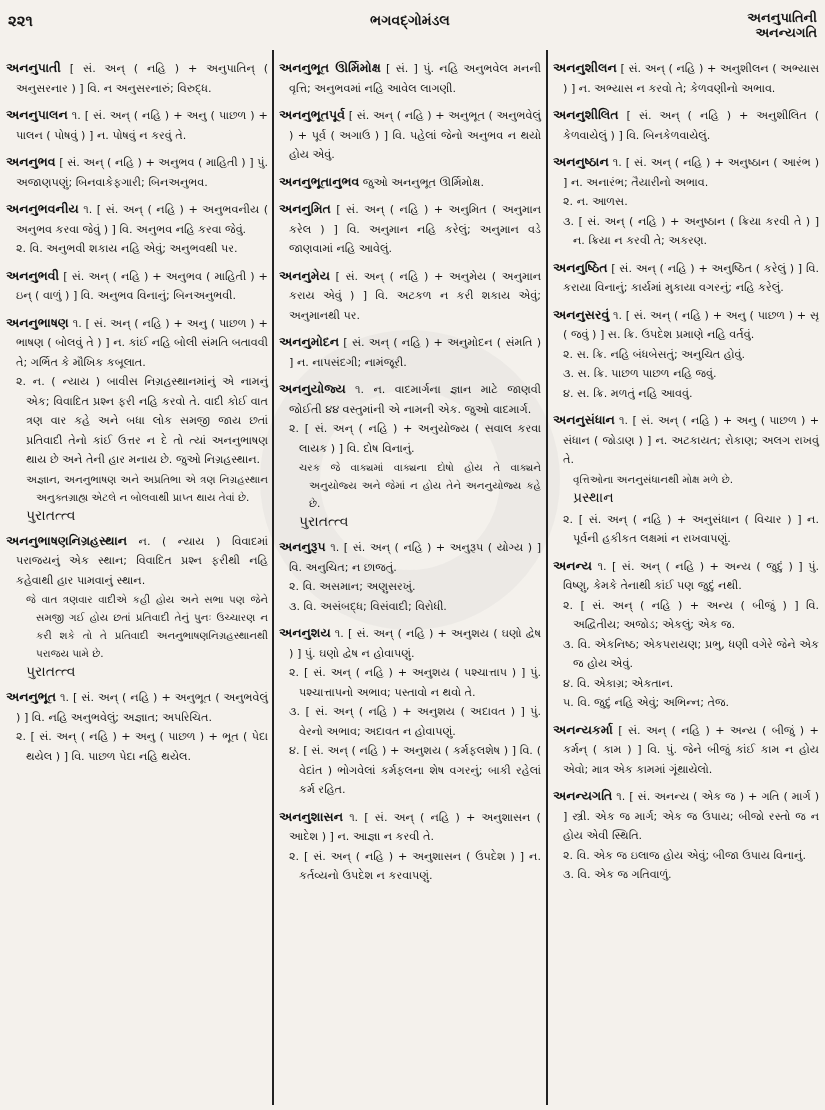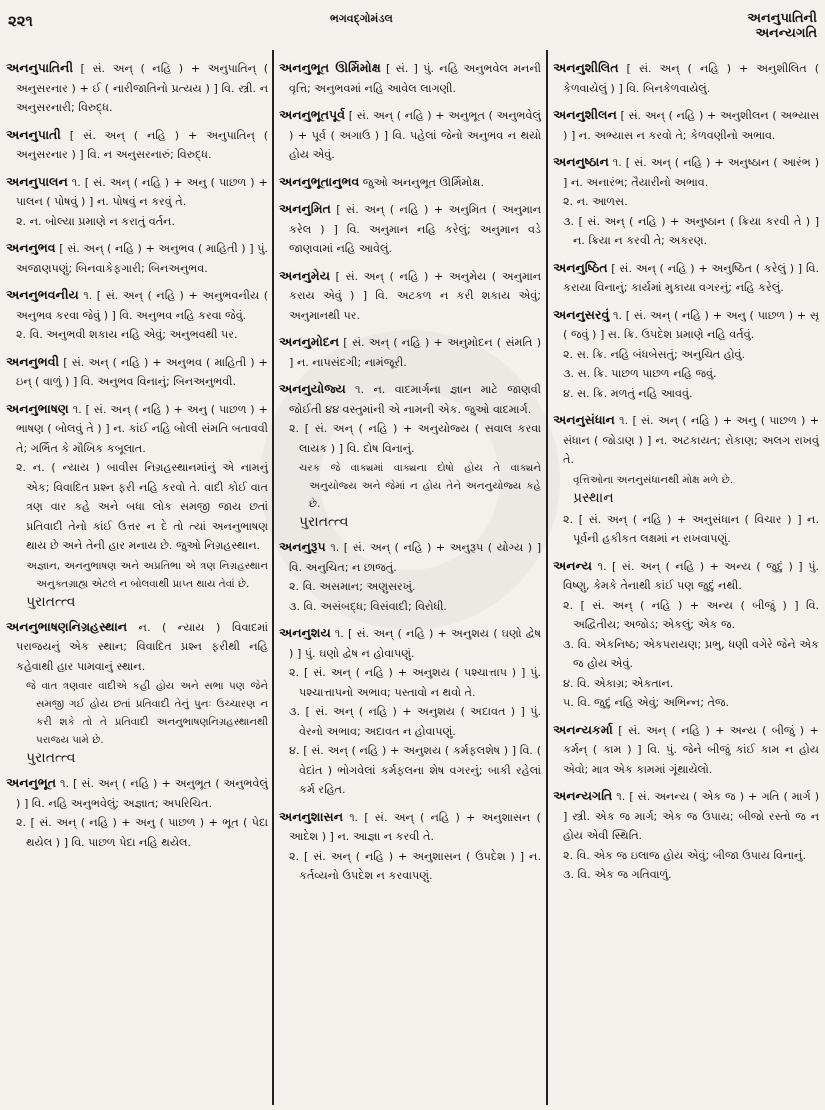--- a/index.html
+++ b/index.html
@@ -1,20 +1,20 @@
 <!DOCTYPE html>
 <html><head>
 <meta charset="utf-8">
 <style>
   html,body{margin:0;padding:0;}
   body{width:825px;height:1110px;background:#f4f1ec;color:#141414;font-family:"DejaVu Sans",sans-serif;overflow:hidden;position:relative;}
   .page{position:absolute;left:0;top:0;width:825px;height:1110px;}
   .hdr{position:absolute;top:6px;left:0;width:825px;height:40px;}
   .pgno{position:absolute;left:8px;top:6px;font-size:15px;font-weight:bold;}
-  .title{position:absolute;left:330px;width:160px;text-align:left;top:6px;font-size:11px;font-weight:bold;}
+  .title{position:absolute;left:330px;width:160px;text-align:center;top:6px;font-size:14px;font-weight:bold;}
   .guide{position:absolute;right:8px;top:4px;text-align:right;font-size:13px;font-weight:bold;line-height:15px;}
   .cols{position:absolute;top:50px;left:0;width:825px;height:1060px;}
   .col{position:absolute;top:8px;font-size:11.2px;line-height:19.5px;text-align:justify;}
   .c1{left:6px;width:262px;}
   .c2{left:279px;width:262px;}
   .c3{left:553px;width:266px;}
   .rule{position:absolute;top:0;width:2px;background:#222;}
   .r1{left:272px;height:1055px;}
   .r2{left:546px;height:1055px;}
   .entry{margin:0 0 7px 0;padding-left:10px;text-indent:-10px;}
@@ -36,45 +36,44 @@
     <div class="guide">
       <div>અનનુપાતિની</div>
       <div>અનન્યગતિ</div>
     </div>
   </div>
 
   <div class="cols">
     <div class="rule r1"></div>
     <div class="rule r2"></div>
     <div class="col c1" id="col0">
-        <div class="entry"><span class="hw">અનનુપાતિની</span> <span>[ સં. અન્ ( નહિ ) + અનુપાતિન્ ( અનુસરનાર ) + ઈ ( નારીજાતિનો પ્રત્યય ) ] વિ. સ્ત્રી. ન અનુસરનારી; વિરુદ્ધ.</span></div>
         <div class="entry"><span class="hw">અનનુપાતી</span> <span>[ સં. અન્ ( નહિ ) + અનુપાતિન્ ( અનુસરનાર ) ] વિ. ન અનુસરનારું; વિરુદ્ધ.</span></div>
-        <div class="entry"><span class="hw">અનનુપાલન</span> <span>૧. [ સં. અન્ ( નહિ ) + અનુ ( પાછળ ) + પાલન ( પોષવું ) ] ન. પોષવું ન કરવું તે.</span><div class="sub">૨. ન. બોલ્યા પ્રમાણે ન કરાતું વર્તન.</div></div>
+        <div class="entry"><span class="hw">અનનુપાલન</span> <span>૧. [ સં. અન્ ( નહિ ) + અનુ ( પાછળ ) + પાલન ( પોષવું ) ] ન. પોષવું ન કરવું તે.</span></div>
         <div class="entry"><span class="hw">અનનુભવ</span> <span>[ સં. અન્ ( નહિ ) + અનુભવ ( માહિતી ) ] પું. અજાણપણું; બિનવાકેફગારી; બિનઅનુભવ.</span></div>
         <div class="entry"><span class="hw">અનનુભવનીય</span> <span>૧. [ સં. અન્ ( નહિ ) + અનુભવનીય ( અનુભવ કરવા જેવું ) ] વિ. અનુભવ નહિ કરવા જેવું.</span><div class="sub">૨. વિ. અનુભવી શકાય નહિ એવું; અનુભવથી પર.</div></div>
         <div class="entry"><span class="hw">અનનુભવી</span> <span>[ સં. અન્ ( નહિ ) + અનુભવ ( માહિતી ) + ઇન્ ( વાળું ) ] વિ. અનુભવ વિનાનું; બિનઅનુભવી.</span></div>
         <div class="entry"><span class="hw">અનનુભાષણ</span> <span>૧. [ સં. અન્ ( નહિ ) + અનુ ( પાછળ ) + ભાષણ ( બોલવું તે ) ] ન. કાંઈ નહિ બોલી સંમતિ બતાવવી તે; ગર્ભિત કે મૌખિક કબૂલાત.</span><div class="sub">૨. ન. ( ન્યાય ) બાવીસ નિગ્રહસ્થાનમાંનું એ નામનું એક; વિવાદિત પ્રશ્ન ફરી નહિ કરવો તે. વાદી કોઈ વાત ત્રણ વાર કહે અને બધા લોક સમજી જાય છતાં પ્રતિવાદી તેનો કાંઈ ઉત્તર ન દે તો ત્યાં અનનુભાષણ થાય છે અને તેની હાર મનાય છે. જુઓ નિગ્રહસ્થાન.</div><div class="quote"><span>અજ્ઞાન, અનનુભાષણ અને અપ્રતિભા એ ત્રણ નિગ્રહસ્થાન અનુક્તગ્રાહ્ય એટલે ન બોલવાથી પ્રાપ્ત થાય તેવાં છે.</span><span class="src">પુરાતત્ત્વ</span></div></div>
         <div class="entry"><span class="hw">અનનુભાષણનિગ્રહસ્થાન</span> <span>ન. ( ન્યાય ) વિવાદમાં પરાજયનું એક સ્થાન; વિવાદિત પ્રશ્ન ફરીથી નહિ કહેવાથી હાર પામવાનું સ્થાન.</span><div class="quote"><span>જે વાત ત્રણવાર વાદીએ કહી હોય અને સભા પણ જેને સમજી ગઈ હોય છતાં પ્રતિવાદી તેનું પુનઃ ઉચ્ચારણ ન કરી શકે તો તે પ્રતિવાદી અનનુભાષણનિગ્રહસ્થાનથી પરાજય પામે છે.</span><span class="src">પુરાતત્ત્વ</span></div></div>
         <div class="entry"><span class="hw">અનનુભૂત</span> <span>૧. [ સં. અન્ ( નહિ ) + અનુભૂત ( અનુભવેલું ) ] વિ. નહિ અનુભવેલું; અજ્ઞાત; અપરિચિત.</span><div class="sub">૨. [ સં. અન્ ( નહિ ) + અનુ ( પાછળ ) + ભૂત ( પેદા થયેલ ) ] વિ. પાછળ પેદા નહિ થયેલ.</div></div>
       </div>
     <div class="col c2" id="col1">
         <div class="entry"><span class="hw">અનનુભૂત ઊર્મિમોક્ષ</span> <span>[ સં. ] પું. નહિ અનુભવેલ મનની વૃત્તિ; અનુભવમાં નહિ આવેલ લાગણી.</span></div>
         <div class="entry"><span class="hw">અનનુભૂતપૂર્વ</span> <span>[ સં. અન્ ( નહિ ) + અનુભૂત ( અનુભવેલું ) + પૂર્વ ( અગાઉ ) ] વિ. પહેલાં જેનો અનુભવ ન થયો હોય એવું.</span></div>
         <div class="entry"><span class="hw">અનનુભૂતાનુભવ</span> <span>જુઓ અનનુભૂત ઊર્મિમોક્ષ.</span></div>
         <div class="entry"><span class="hw">અનનુમિત</span> <span>[ સં. અન્ ( નહિ ) + અનુમિત ( અનુમાન કરેલ ) ] વિ. અનુમાન નહિ કરેલું; અનુમાન વડે જાણવામાં નહિ આવેલું.</span></div>
         <div class="entry"><span class="hw">અનનુમેય</span> <span>[ સં. અન્ ( નહિ ) + અનુમેય ( અનુમાન કરાય એવું ) ] વિ. અટકળ ન કરી શકાય એવું; અનુમાનથી પર.</span></div>
         <div class="entry"><span class="hw">અનનુમોદન</span> <span>[ સં. અન્ ( નહિ ) + અનુમોદન ( સંમતિ ) ] ન. નાપસંદગી; નામંજૂરી.</span></div>
         <div class="entry"><span class="hw">અનનુયોજ્ય</span> <span>૧. ન. વાદમાર્ગના જ્ઞાન માટે જાણવી જોઈતી ૪૪ વસ્તુમાંની એ નામની એક. જુઓ વાદમાર્ગ.</span><div class="sub">૨. [ સં. અન્ ( નહિ ) + અનુયોજ્ય ( સવાલ કરવા લાયક ) ] વિ. દોષ વિનાનું.</div><div class="quote"><span>ચરક જે વાક્યમાં વાક્યના દોષો હોય તે વાક્યને અનુયોજ્ય અને જેમાં ન હોય તેને અનનુયોજ્ય કહે છે.</span><span class="src">પુરાતત્ત્વ</span></div></div>
         <div class="entry"><span class="hw">અનનુરૂપ</span> <span>૧. [ સં. અન્ ( નહિ ) + અનુરૂપ ( યોગ્ય ) ] વિ. અનુચિત; ન છાજતું.</span><div class="sub">૨. વિ. અસમાન; અણુસરખું.</div><div class="sub">૩. વિ. અસંબદ્ધ; વિસંવાદી; વિરોધી.</div></div>
         <div class="entry"><span class="hw">અનનુશય</span> <span>૧. [ સં. અન્ ( નહિ ) + અનુશય ( ઘણો દ્વેષ ) ] પું. ઘણો દ્વેષ ન હોવાપણું.</span><div class="sub">૨. [ સં. અન્ ( નહિ ) + અનુશય ( પશ્ચાત્તાપ ) ] પું. પશ્ચાત્તાપનો અભાવ; પસ્તાવો ન થવો તે.</div><div class="sub">૩. [ સં. અન્ ( નહિ ) + અનુશય ( અદાવત ) ] પું. વેરનો અભાવ; અદાવત ન હોવાપણું.</div><div class="sub">૪. [ સં. અન્ ( નહિ ) + અનુશય ( કર્મફલશેષ ) ] વિ. ( વેદાંત ) ભોગવેલાં કર્મફલના શેષ વગરનું; બાકી રહેલાં કર્મ રહિત.</div></div>
         <div class="entry"><span class="hw">અનનુશાસન</span> <span>૧. [ સં. અન્ ( નહિ ) + અનુશાસન ( આદેશ ) ] ન. આજ્ઞા ન કરવી તે.</span><div class="sub">૨. [ સં. અન્ ( નહિ ) + અનુશાસન ( ઉપદેશ ) ] ન. કર્તવ્યનો ઉપદેશ ન કરવાપણું.</div></div>
       </div>
     <div class="col c3" id="col2">
+        <div class="entry"><span class="hw">અનનુશીલન</span> <span>[ સં. અન્ ( નહિ ) + અનુશીલન ( અભ્યાસ ) ] ન. અભ્યાસ ન કરવો તે; કેળવણીનો અભાવ.</span></div>
         <div class="entry"><span class="hw">અનનુશીલિત</span> <span>[ સં. અન્ ( નહિ ) + અનુશીલિત ( કેળવાયેલું ) ] વિ. બિનકેળવાયેલું.</span></div>
-        <div class="entry"><span class="hw">અનનુશીલન</span> <span>[ સં. અન્ ( નહિ ) + અનુશીલન ( અભ્યાસ ) ] ન. અભ્યાસ ન કરવો તે; કેળવણીનો અભાવ.</span></div>
         <div class="entry"><span class="hw">અનનુષ્ઠાન</span> <span>૧. [ સં. અન્ ( નહિ ) + અનુષ્ઠાન ( આરંભ ) ] ન. અનારંભ; તૈયારીનો અભાવ.</span><div class="sub">૨. ન. આળસ.</div><div class="sub">૩. [ સં. અન્ ( નહિ ) + અનુષ્ઠાન ( ક્રિયા કરવી તે ) ] ન. ક્રિયા ન કરવી તે; અકરણ.</div></div>
         <div class="entry"><span class="hw">અનનુષ્ઠિત</span> <span>[ સં. અન્ ( નહિ ) + અનુષ્ઠિત ( કરેલું ) ] વિ. કરાયા વિનાનું; કાર્યમાં મુકાયા વગરનું; નહિ કરેલું.</span></div>
         <div class="entry"><span class="hw">અનનુસરવું</span> <span>૧. [ સં. અન્ ( નહિ ) + અનુ ( પાછળ ) + સૃ ( જવું ) ] સ. ક્રિ. ઉપદેશ પ્રમાણે નહિ વર્તવું.</span><div class="sub">૨. સ. ક્રિ. નહિ બંધબેસતું; અનુચિત હોવું.</div><div class="sub">૩. સ. ક્રિ. પાછળ પાછળ નહિ જવું.</div><div class="sub">૪. સ. ક્રિ. મળતું નહિ આવવું.</div></div>
         <div class="entry"><span class="hw">અનનુસંધાન</span> <span>૧. [ સં. અન્ ( નહિ ) + અનુ ( પાછળ ) + સંધાન ( જોડાણ ) ] ન. અટકાયત; રોકાણ; અલગ રાખવું તે.</span><div class="quote"><span>વૃત્તિઓના અનનુસંધાનથી મોક્ષ મળે છે.</span><span class="src">પ્રસ્થાન</span></div><div class="sub">૨. [ સં. અન્ ( નહિ ) + અનુસંધાન ( વિચાર ) ] ન. પૂર્વની હકીકત લક્ષમાં ન રાખવાપણું.</div></div>
         <div class="entry"><span class="hw">અનન્ય</span> <span>૧. [ સં. અન્ ( નહિ ) + અન્ય ( જુદું ) ] પું. વિષ્ણુ, કેમકે તેનાથી કાંઈ પણ જુદું નથી.</span><div class="sub">૨. [ સં. અન્ ( નહિ ) + અન્ય ( બીજું ) ] વિ. અદ્વિતીય; અજોડ; એકલું; એક જ.</div><div class="sub">૩. વિ. એકનિષ્ઠ; એકપરાયણ; પ્રભુ, ધણી વગેરે જેને એક જ હોય એવું.</div><div class="sub">૪. વિ. એકાગ્ર; એકતાન.</div><div class="sub">૫. વિ. જુદું નહિ એવું; અભિન્ન; તેજ.</div></div>
         <div class="entry"><span class="hw">અનન્યકર્મા</span> <span>[ સં. અન્ ( નહિ ) + અન્ય ( બીજું ) + કર્મન્ ( કામ ) ] વિ. પું. જેને બીજું કાંઈ કામ ન હોય એવો; માત્ર એક કામમાં ગૂંથાયેલો.</span></div>
         <div class="entry"><span class="hw">અનન્યગતિ</span> <span>૧. [ સં. અનન્ય ( એક જ ) + ગતિ ( માર્ગ ) ] સ્ત્રી. એક જ માર્ગ; એક જ ઉપાય; બીજો રસ્તો જ ન હોય એવી સ્થિતિ.</span><div class="sub">૨. વિ. એક જ ઇલાજ હોય એવું; બીજા ઉપાય વિનાનું.</div><div class="sub">૩. વિ. એક જ ગતિવાળું.</div></div>
       </div>
   </div>
 </div>

